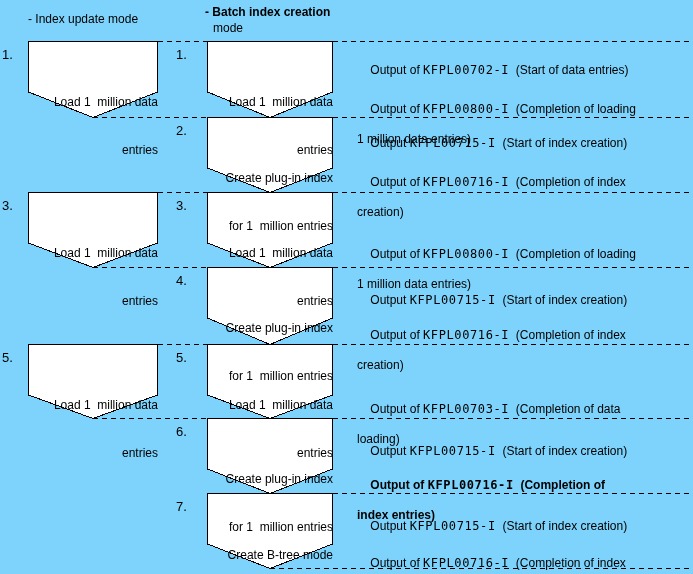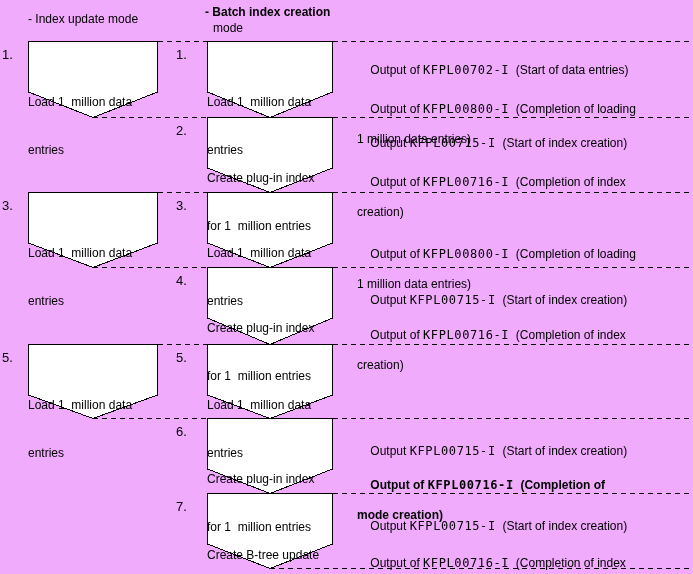--- a/index.html
+++ b/index.html
@@ -1,22 +1,22 @@
 <!DOCTYPE html>
 <html><head>
 <meta charset="utf-8">
 <style>
   html,body { margin:0; padding:0; background:#ffffff; }
   .canvas {
-    position:relative; width:693px; height:574px; background:#f0abfc;
+    position:relative; width:693px; height:574px; background:#7dd3fc;
     color:#000000; font-family:"Liberation Sans", sans-serif; overflow:hidden;
   }
   .txt { position:absolute; font-size:12px; line-height:15px; white-space:pre; color:#000; }
   .num { position:absolute; font-size:13px; line-height:14px; white-space:pre; color:#000; }
-  .shape-label { position:absolute; text-align:left; font-size:12px; line-height:16px; white-space:pre; color:#000; }
+  .shape-label { position:absolute; text-align:right; font-size:12px; line-height:16px; white-space:pre; color:#000; }
   .out { position:absolute; left:357px; font-size:12px; line-height:15px; white-space:pre; color:#000; }
   .code { font-family:"DejaVu Sans Mono", monospace; font-size:12px; letter-spacing:0.6px; }
   svg { position:absolute; left:0; top:0; }
 </style>
 </head>
 <body>
 
 <div class="canvas">
 
   <svg width="693" height="574" viewBox="0 0 693 574" shape-rendering="crispEdges">
@@ -99,21 +99,21 @@
   </div>
   <div class="shape-label" style="left:207px; top:365px; width:126px;">
     <div>Load 1  million data</div>
     <div>entries</div>
   </div>
   <div class="shape-label" style="left:207px; top:439px; width:126px;">
     <div>Create plug-in index</div>
     <div>for 1  million entries</div>
   </div>
   <div class="shape-label" style="left:207px; top:515px; width:126px;">
-    <div>Create B-tree update</div>
+    <div>Create B-tree mode</div>
     
   </div>
 
   <div class="out" style="top:48px;">
     <span>Output of </span><span class="code">KFPL00702-I</span><span>  (Start of data entries)</span>
   </div>
   <div class="out" style="top:87px;">
     <span>Output of </span><span class="code">KFPL00800-I</span><span>  (Completion of loading</span>
     <div>1 million data entries)</div>
   </div>
@@ -128,26 +128,30 @@
     <span>Output of </span><span class="code">KFPL00800-I</span><span>  (Completion of loading</span>
     <div>1 million data entries)</div>
   </div>
   <div class="out" style="top:278px;">
     <span>Output </span><span class="code">KFPL00715-I</span><span>  (Start of index creation)</span>
   </div>
   <div class="out" style="top:313px;">
     <span>Output of </span><span class="code">KFPL00716-I</span><span>  (Completion of index</span>
     <div>creation)</div>
   </div>
+  <div class="out" style="top:387px;">
+    <span>Output of </span><span class="code">KFPL00703-I</span><span>  (Completion of data</span>
+    <div>loading)</div>
+  </div>
   <div class="out" style="top:429px;">
     <span>Output </span><span class="code">KFPL00715-I</span><span>  (Start of index creation)</span>
   </div>
   <div class="out" style="top:463px;font-weight:bold;">
     <span>Output of </span><span class="code">KFPL00716-I</span><span>  (Completion of</span>
-    <div>mode creation)</div>
+    <div>index entries)</div>
   </div>
   <div class="out" style="top:504px;">
     <span>Output </span><span class="code">KFPL00715-I</span><span>  (Start of index creation)</span>
   </div>
   <div class="out" style="top:541px;">
     <span>Output of </span><span class="code">KFPL00716-I</span><span>  (Completion of index</span>
     
   </div>
 
 </div>

